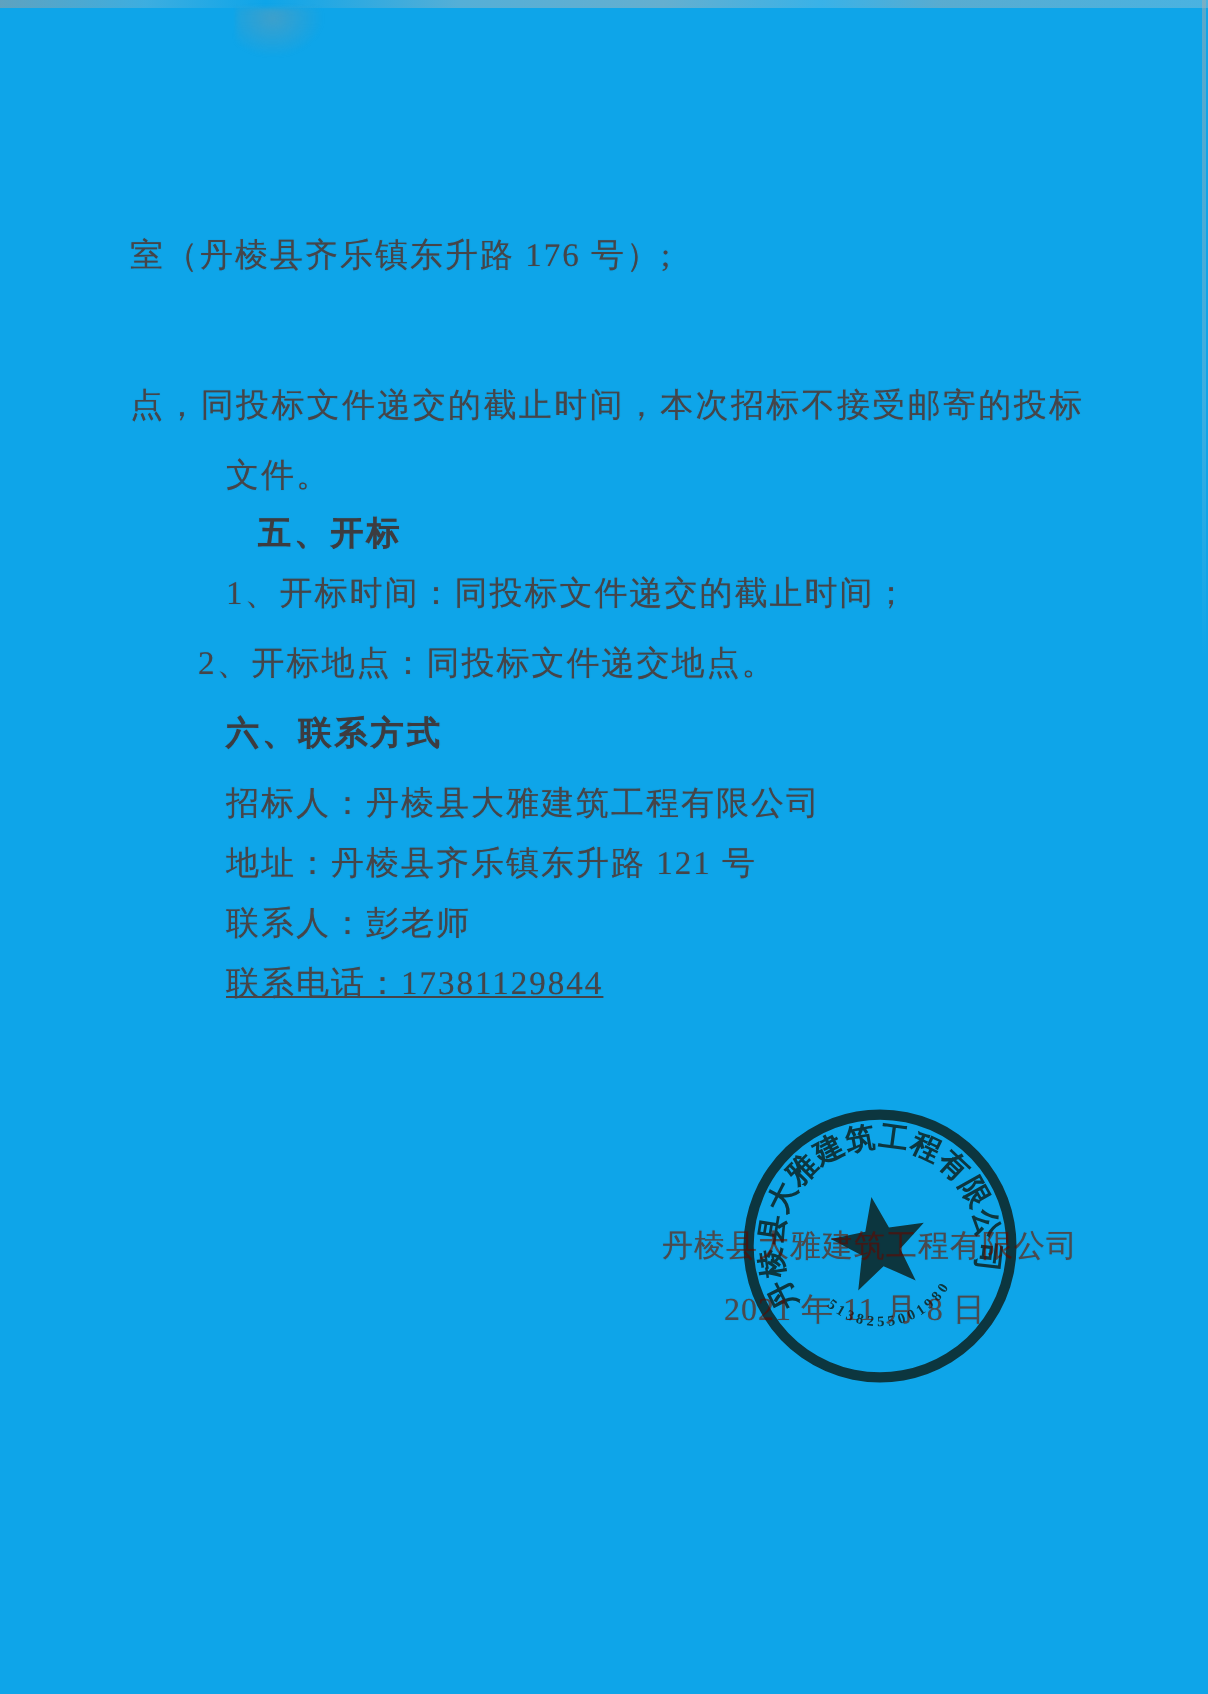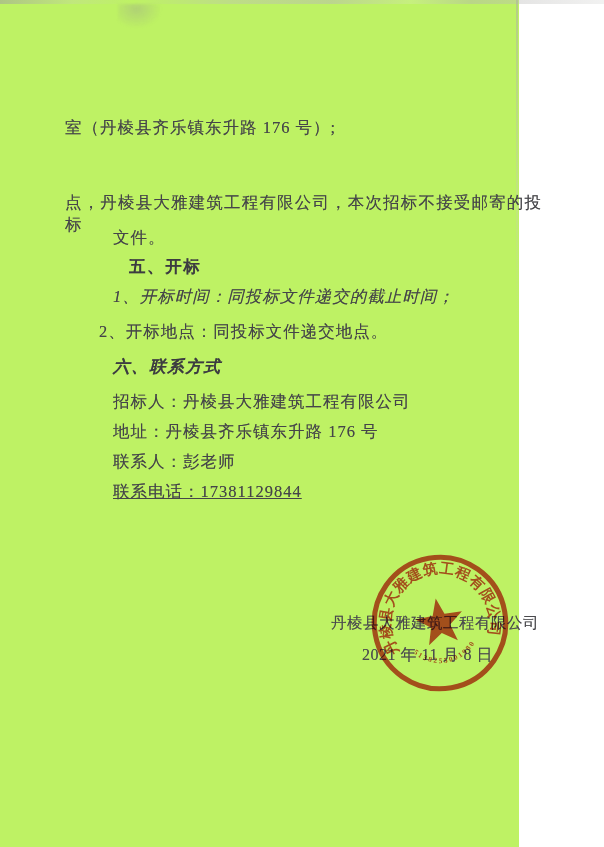--- a/index.html
+++ b/index.html
@@ -3,22 +3,22 @@
 <meta charset="utf-8">
 <style>
   html,body{margin:0;padding:0;}
   body{
     width:604px;height:847px;
     background:#ffffff;
     font-family:"Liberation Serif","DejaVu Serif",serif;
     overflow:hidden;
   }
   .page{
-    position:relative;width:519px;height:847px;
-    background:#bef264;
+    position:relative;width:604px;height:847px;
+    background:#0ea5e9;
   }
   
   .edge-top{
     position:absolute;top:0;left:0;width:604px;height:4px;
     background:linear-gradient(90deg,
       rgba(160,160,158,.55) 0%, rgba(200,200,198,.25) 12%,
       rgba(255,255,255,0) 22%, rgba(190,190,188,.4) 38%,
       rgba(185,185,183,.5) 55%, rgba(230,230,228,.2) 68%,
       rgba(180,180,178,.45) 78%, rgba(210,210,208,.3) 100%);
   }
@@ -40,23 +40,23 @@
     white-space:nowrap;
     text-shadow:0 0 .4px rgba(70,70,74,.55);
   }
   .just{white-space:normal;text-align:justify;text-align-last:justify;}
   .bold{font-weight:bold;color:#3c3c40;letter-spacing:1.6px;}
   .l1 {top:117px;left:65px;}
   .l2 {top:157px;left:113px;width:429px;}
   .l3 {top:192px;left:65px;width:477px;}
   .l4 {top:227px;left:65px;margin-left:48px;}
   .l5 {top:256px;left:113px;margin-left:16px;}
-  .l6 {top:286px;left:113px;font-style:italic;}
+  .l6 {top:286px;left:113px;}
   .l7 {top:321px;left:99px;}
-  .l8 {top:356px;left:113px;font-style:italic;}
+  .l8 {top:356px;left:113px;}
   .l9 {top:391px;left:113px;}
   .l10{top:421px;left:113px;}
   .l11{top:451px;left:113px;}
   .l12{top:481px;left:113px;text-decoration:underline;}
   
   .sig-company{
     position:absolute;top:613px;left:331px;
     color:#4a4a4e;font-size:15.5px;letter-spacing:.5px;white-space:nowrap;
     text-shadow:0 0 .4px rgba(74,74,78,.5);
   }
@@ -82,28 +82,28 @@
 </head>
 <body>
 
 <div class="page">
 
   <div class="edge-top"></div>
   <div class="edge-smudge"></div>
   <div class="edge-right"></div>
 
   <div class="line l1">室（丹棱县齐乐镇东升路 176 号）;</div>
-  <div class="line l3 just">点，丹棱县大雅建筑工程有限公司，本次招标不接受邮寄的投标</div>
+  <div class="line l3 just">点，同投标文件递交的截止时间，本次招标不接受邮寄的投标</div>
   <div class="line l4">文件。</div>
   <div class="line l5 bold">五、开标</div>
   <div class="line l6">1、开标时间：同投标文件递交的截止时间；</div>
   <div class="line l7">2、开标地点：同投标文件递交地点。</div>
   <div class="line l8 bold">六、联系方式</div>
   <div class="line l9">招标人：丹棱县大雅建筑工程有限公司</div>
-  <div class="line l10">地址：丹棱县齐乐镇东升路 176 号</div>
+  <div class="line l10">地址：丹棱县齐乐镇东升路 121 号</div>
   <div class="line l11">联系人：彭老师</div>
   <div class="line l12">联系电话：17381129844</div>
 
   <div class="sig-company">丹棱县大雅建筑工程有限公司</div>
   <div class="sig-date">2021 年 11 月 8 日</div>
 
   <svg class="seal" viewBox="0 0 200 200" aria-hidden="true">
     <defs>
       <path id="arcTop" d="M 38.4 128.7 A 68 68 0 1 1 161.6 128.7" fill="none"></path>
       <path id="arcBottom" d="M 52.4 127.5 A 55 55 0 0 0 147.6 127.5" fill="none"></path>

